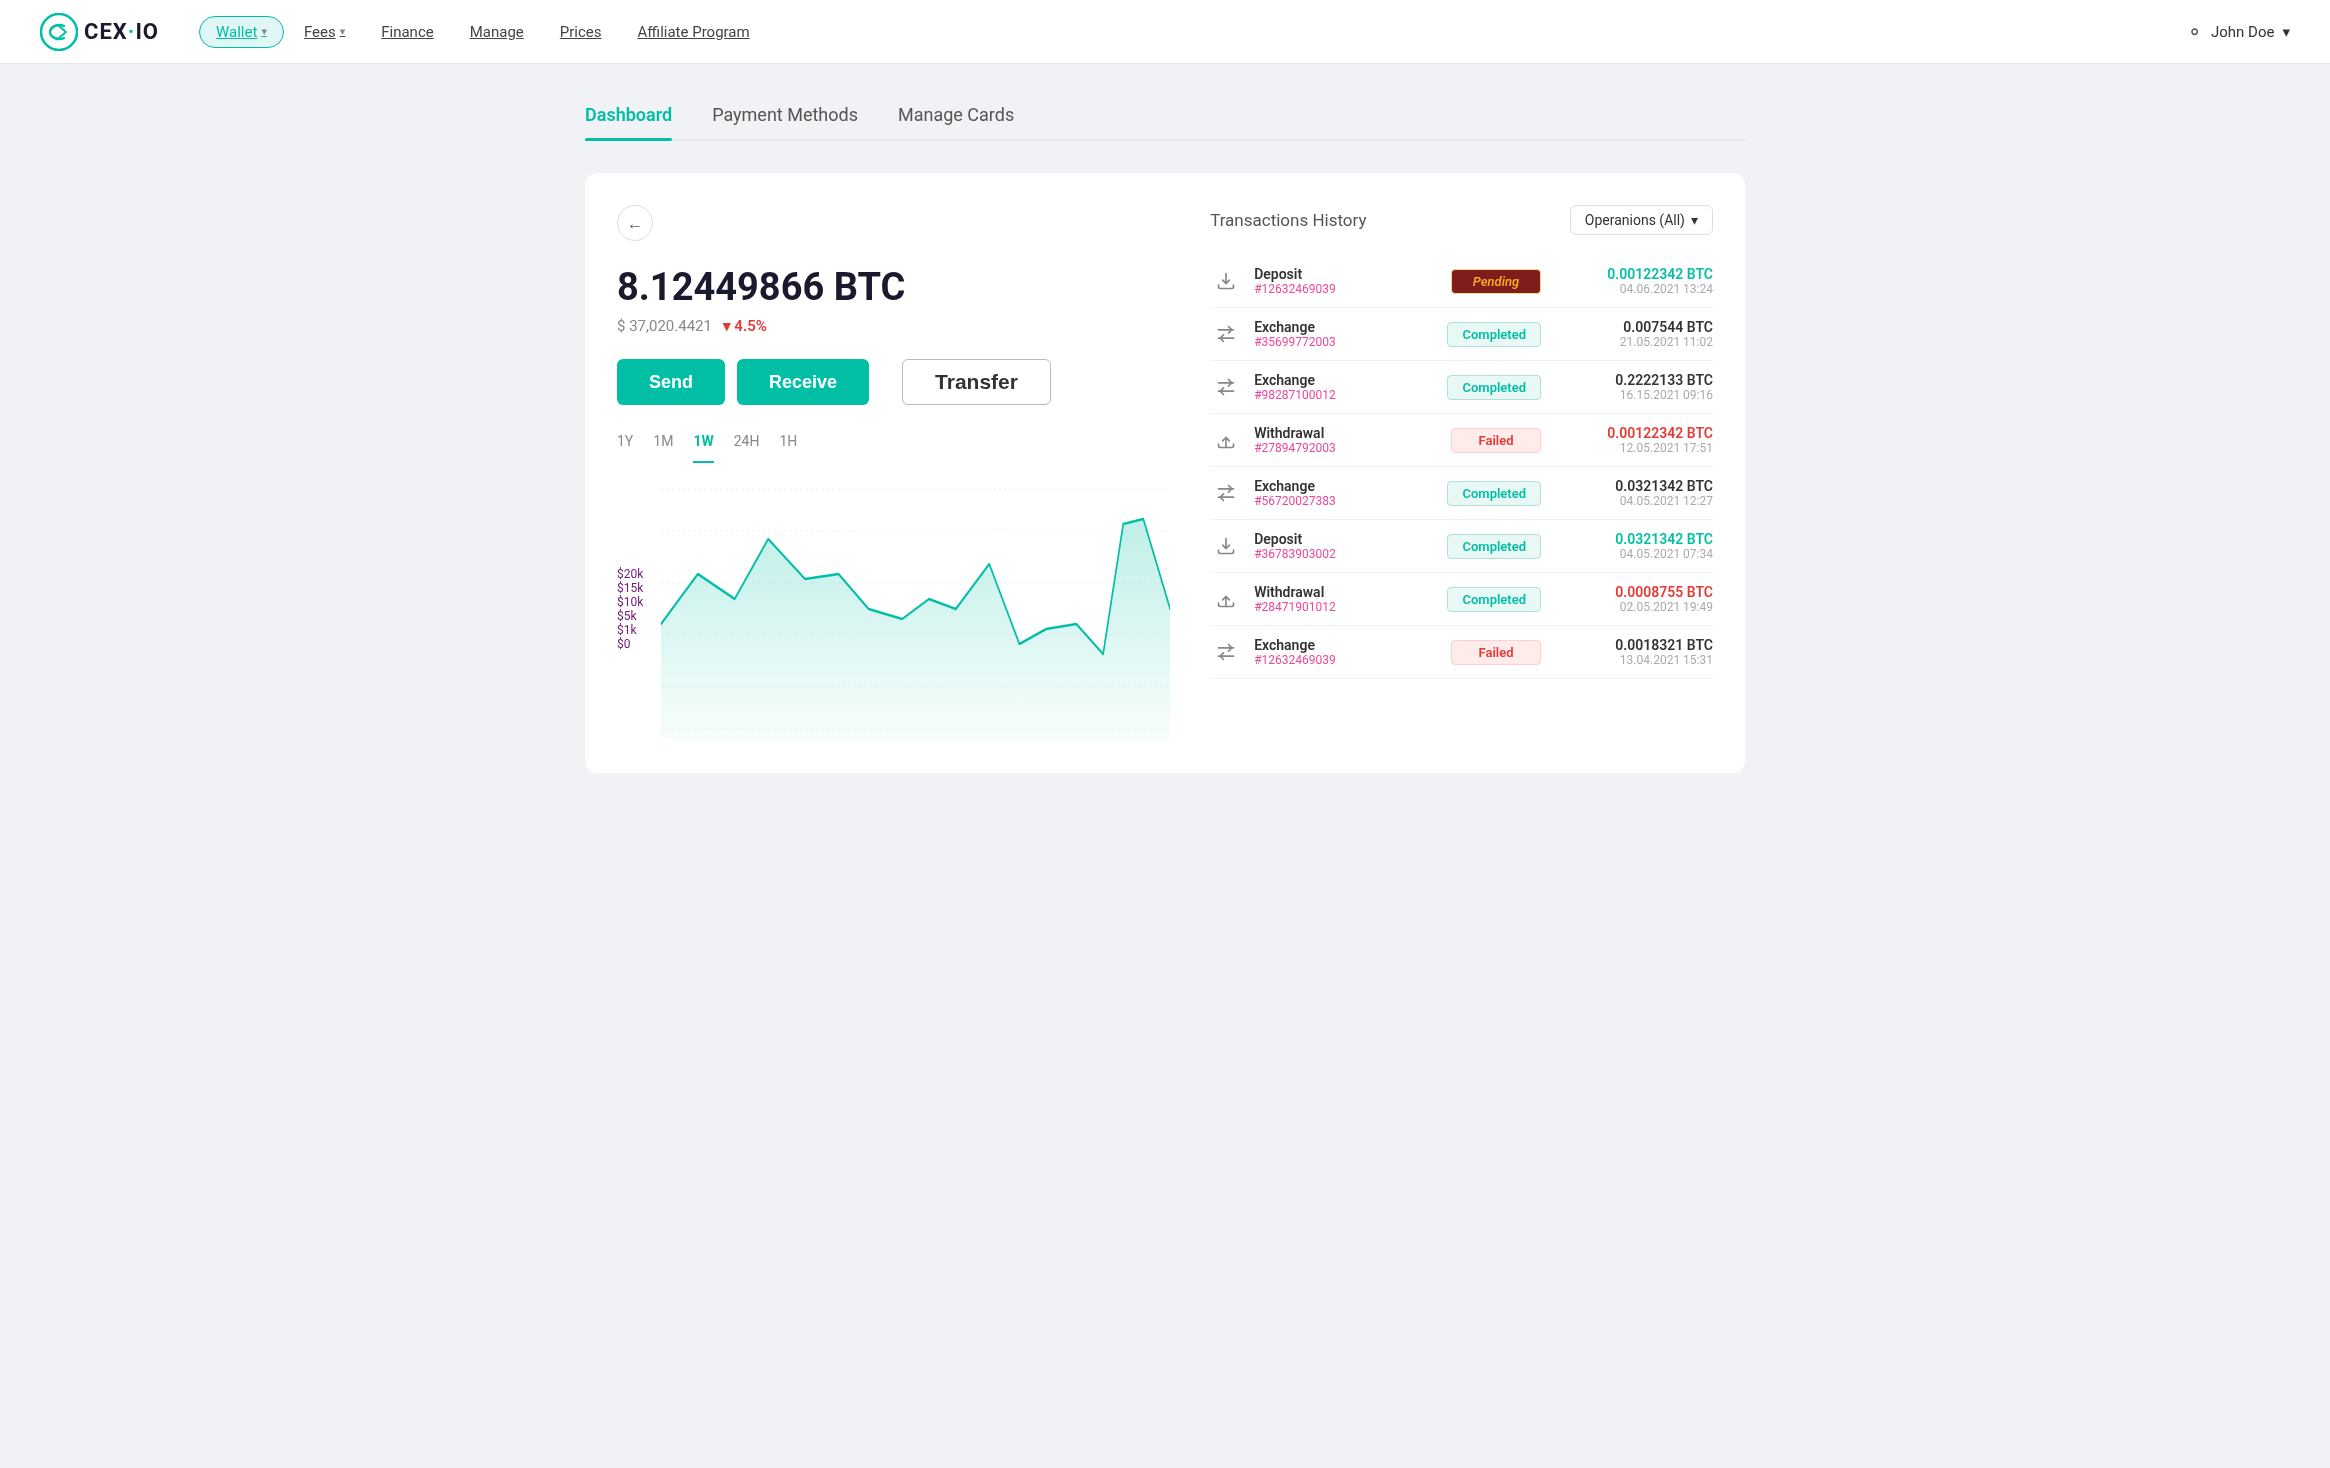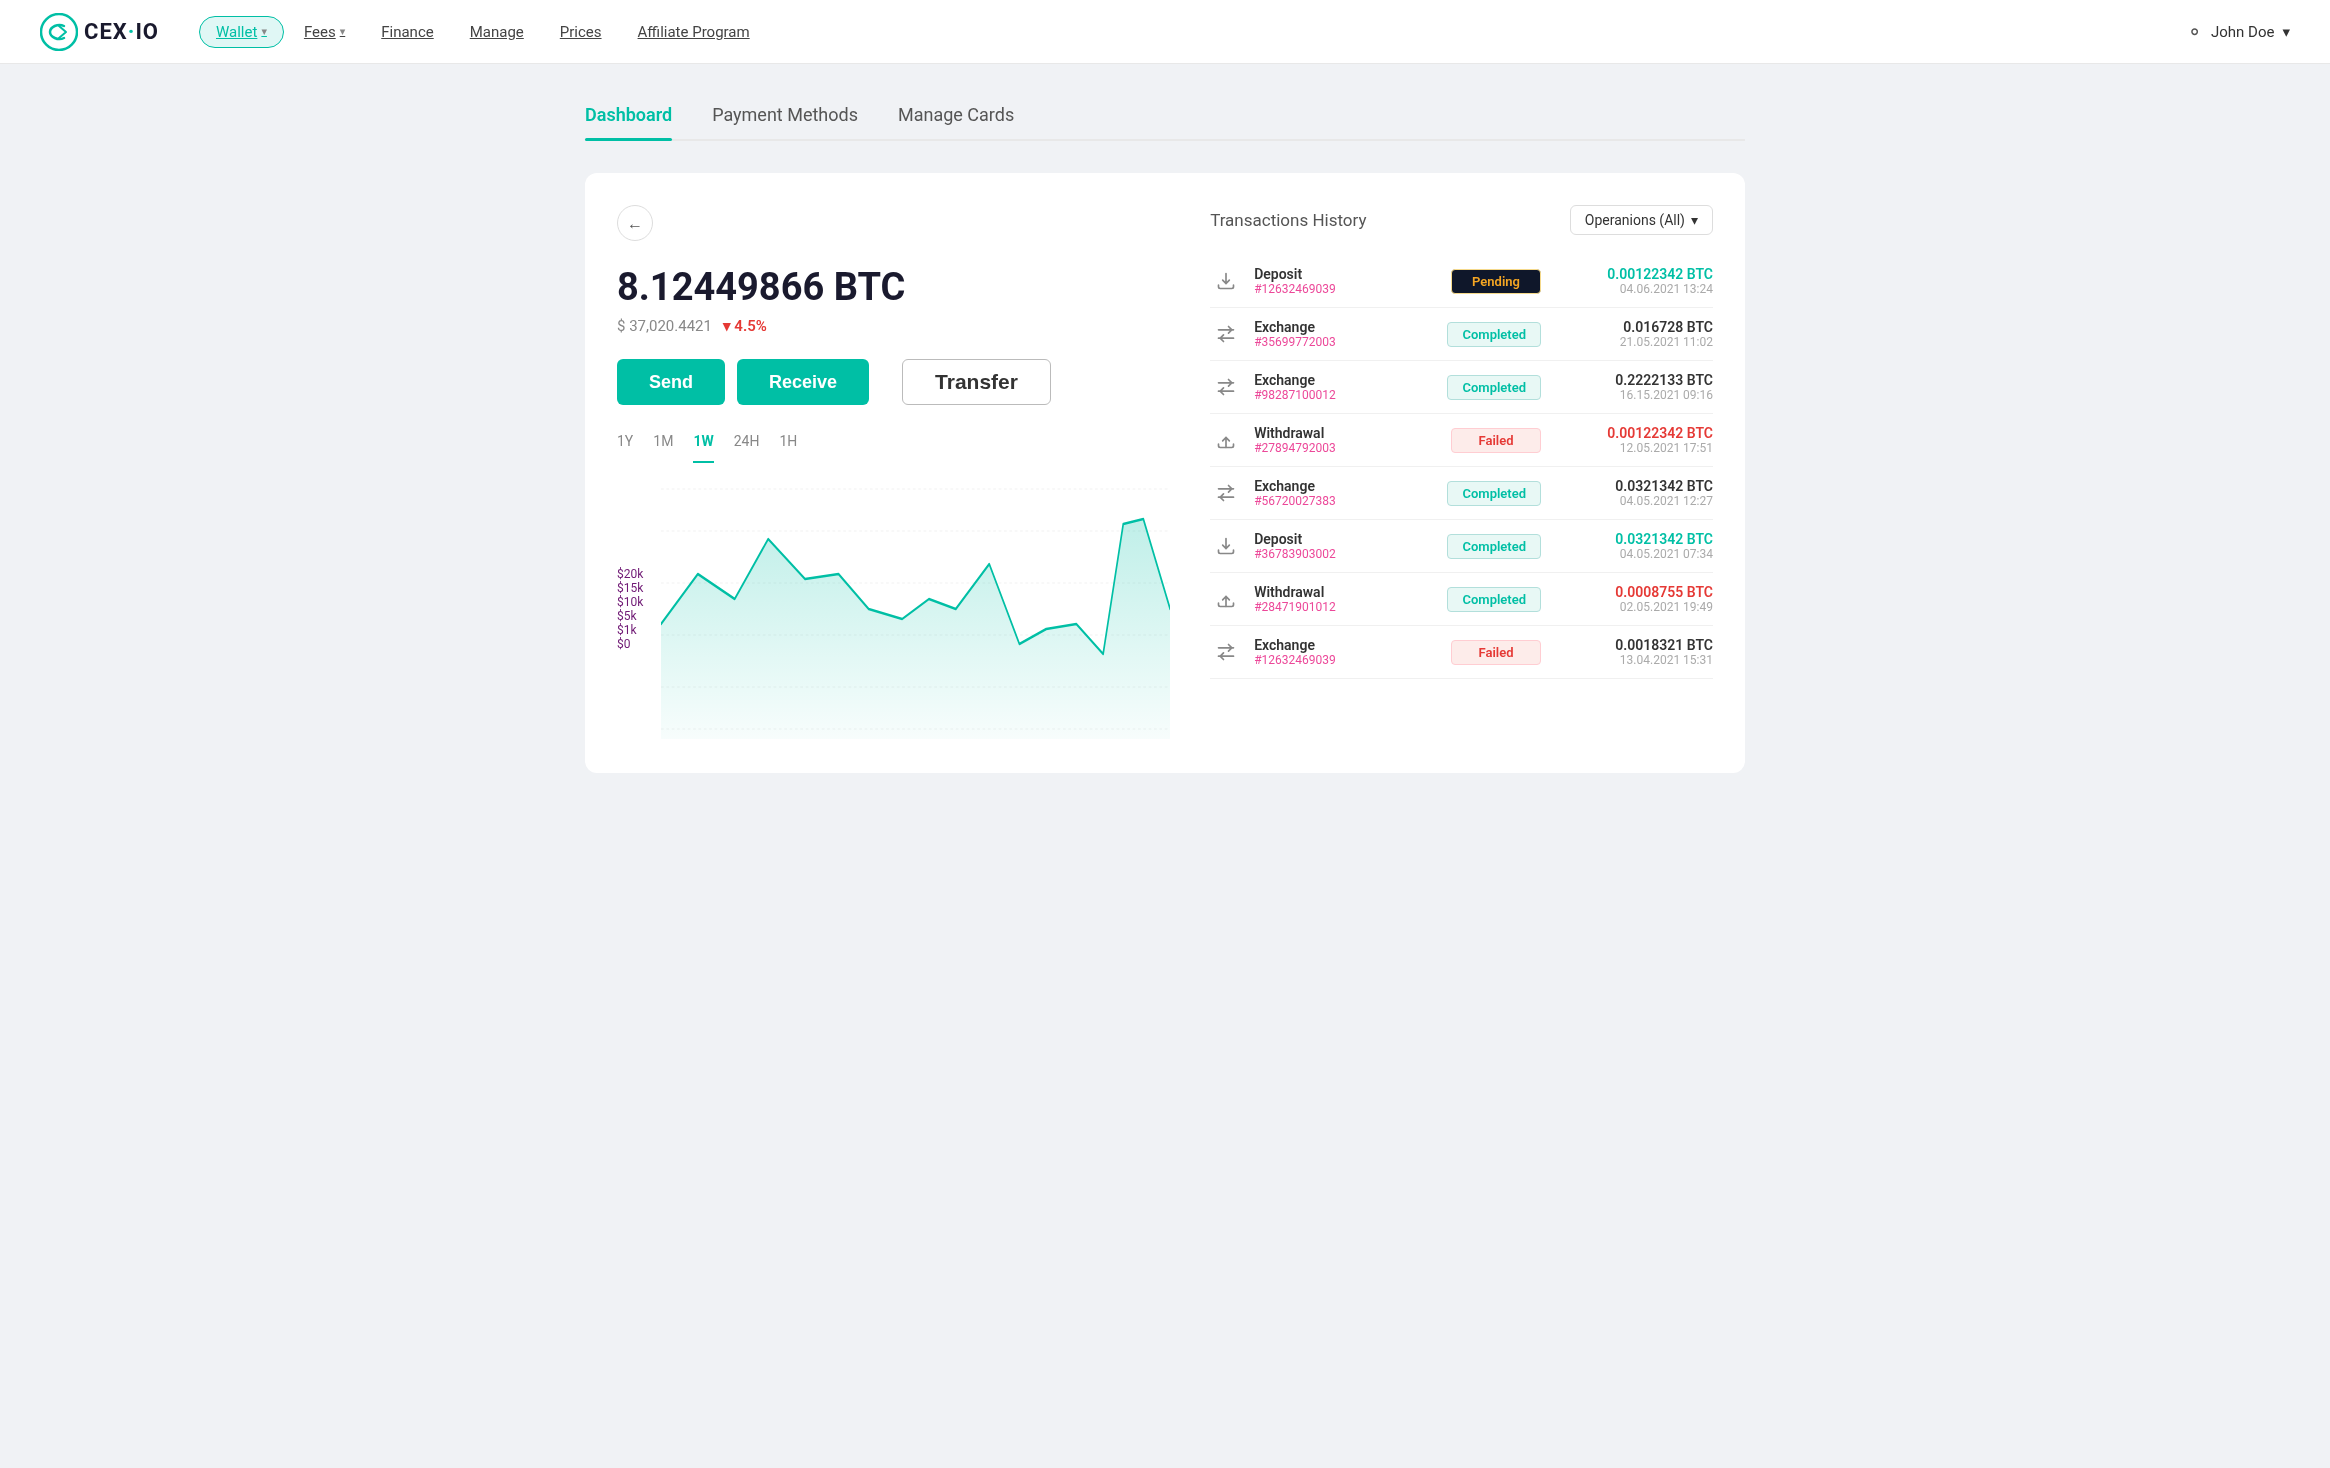--- a/index.html
+++ b/index.html
@@ -252,21 +252,21 @@
     .tx-type { font-size: 14px; font-weight: 600; color: #333; }
     .tx-id { font-size: 12px; color: #ec4899; }
     .tx-status {
       padding: 4px 14px;
       border-radius: 4px;
       font-size: 13px;
       font-weight: 600;
       min-width: 90px;
       text-align: center;
     }
-    .status-pending { background: #0f172a; color: #f5a623; border: 1px solid #f5d98b; }
+    .status-pending { background: #7f1d1d; color: #f5a623; border: 1px solid #f5d98b; font-style: italic; }
     .status-completed { background: #e8f8f5; color: #00bfa5; border: 1px solid #b2dfdb; }
     .status-failed { background: #fdecea; color: #e53935; border: 1px solid #ffcdd2; }
     .tx-amount-area { text-align: right; min-width: 160px; }
     .tx-amount { font-size: 14px; font-weight: 600; }
     .tx-amount.green { color: #00bfa5; }
     .tx-amount.red { color: #e53935; }
     .tx-amount.black { color: #333; }
     .tx-date { font-size: 12px; color: #aaa; }
   </style>
 </head>
@@ -418,21 +418,21 @@
                 <path d="M3 7h18M15 3l4 4-4 4"></path>
                 <path d="M21 17H3M9 13l-4 4 4 4"></path>
               </svg>
             </div>
       <div class="tx-info">
         <div class="tx-type">Exchange</div>
         <div class="tx-id">#35699772003</div>
       </div>
       <div class="tx-status status-completed">Completed</div>
       <div class="tx-amount-area">
-        <div class="tx-amount black">0.016728 BTC</div>
+        <div class="tx-amount black">0.007544 BTC</div>
         <div class="tx-date">21.05.2021 11:02</div>
       </div>
     </div>
           <div class="tx-row">
       <div class="tx-icon">
               <svg width="20" height="20" viewBox="0 0 24 24" fill="none" stroke="#888" stroke-width="2" stroke-linecap="round">
                 <path d="M3 7h18M15 3l4 4-4 4"></path>
                 <path d="M21 17H3M9 13l-4 4 4 4"></path>
               </svg>
             </div>

